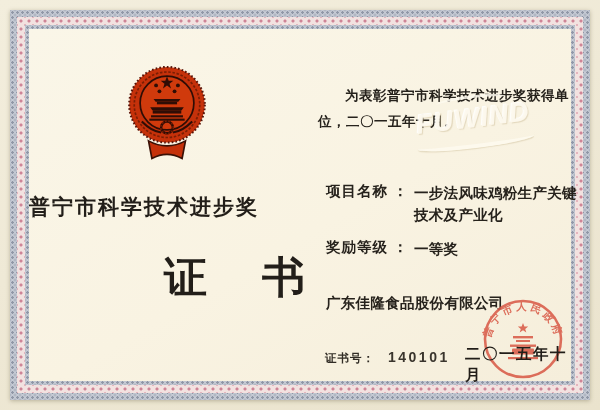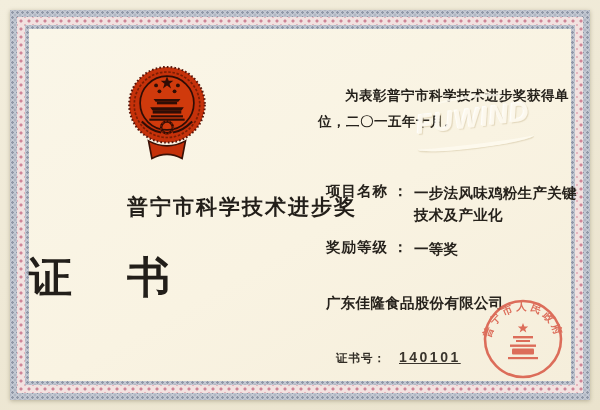--- a/index.html
+++ b/index.html
@@ -35,27 +35,26 @@
   .f2 { position:absolute; inset:7px; }
   .f3 { position:absolute; inset:8px; }
   .paper {
     position:absolute; inset:4px;
     background:linear-gradient(150deg,#faf6e8 0%, #f9f3e2 55%, #f5eedb 100%);
   }
   
   .emblem { position:absolute; left:96px; top:30px; width:84px; height:110px; }
   .award-title {
     position:absolute; left:0; top:164px; width:282px;
-    text-align:right; font-size:21px; font-weight:bold; letter-spacing:2px;
+    text-align:left; font-size:21px; font-weight:bold; letter-spacing:2px;
     color:#221e19;
-    margin-left:46px;
   }
   .doc-title {
     position:absolute; left:0; top:220px; width:282px;
-    text-align:left; font-size:43px; font-weight:bold; letter-spacing:6px;
+    text-align:right; font-size:43px; font-weight:bold; letter-spacing:6px;
     color:#221e19;
   }
   
   .intro {
     position:absolute; left:289px; top:54px; width:260px;
     font-size:13.5px; line-height:26px; font-weight:bold;
     text-indent:2em; letter-spacing:0.5px; color:#26221c;
   }
   .field { position:absolute; left:297px; display:flex; align-items:flex-start; }
   .field .flabel {
@@ -64,22 +63,22 @@
   }
   .field .fvalue {
     font-size:14.5px; font-weight:bold; line-height:22px; letter-spacing:0.3px;
     color:#26221c;
   }
   .row1 { top:153px; } .row1 .fvalue { width:168px; }
   .row2 { top:209px; }
   .row3 { top:263px; } .row3 .fvalue { width:188px; }
   
   .certno { position:absolute; left:296px; top:320px; display:flex; align-items:baseline; z-index:3; }
-  .certno .cnlabel { font-size:11.5px; font-weight:bold; color:#312c25; letter-spacing:1px;margin-left:11px; }
-  .certno .cnvalue { font-size:14px; letter-spacing:2.5px; margin-left:13px; color:#3a352d; font-weight:600;text-decoration:underline; }
+  .certno .cnlabel { font-size:11.5px; font-weight:bold; color:#312c25; letter-spacing:1px; }
+  .certno .cnvalue { font-size:14px; letter-spacing:2.5px; margin-left:13px; color:#3a352d; font-weight:600; }
   .date {
     position:absolute; left:436px; top:315px; font-size:15.5px; font-weight:bold;
     letter-spacing:1.5px; color:#211d18; z-index:3;
   }
   .seal { position:absolute; left:452px; top:268px; width:84px; height:84px; z-index:2; opacity:.88; }
   
   .wm {
     position:absolute; left:366px; top:66px; width:160px; height:80px;
     transform:rotate(-7deg); text-align:center; z-index:1; pointer-events:none;
   }
@@ -177,18 +176,19 @@
               <rect x="29" y="47.5" width="26" height="2.4"></rect>
               <rect x="31" y="51.5" width="22" height="6" rx="1"></rect>
               <rect x="27" y="60" width="30" height="2.2"></rect>
             </g>
           </svg>
 
           <div class="certno">
             <span class="cnlabel">证书号：</span>
             <span class="cnvalue">140101</span>
           </div>
+          <div class="date">二〇一五年十月</div>
 
         </div>
       </div>
     </div>
   </div>
 </div>
 
 </body></html>

